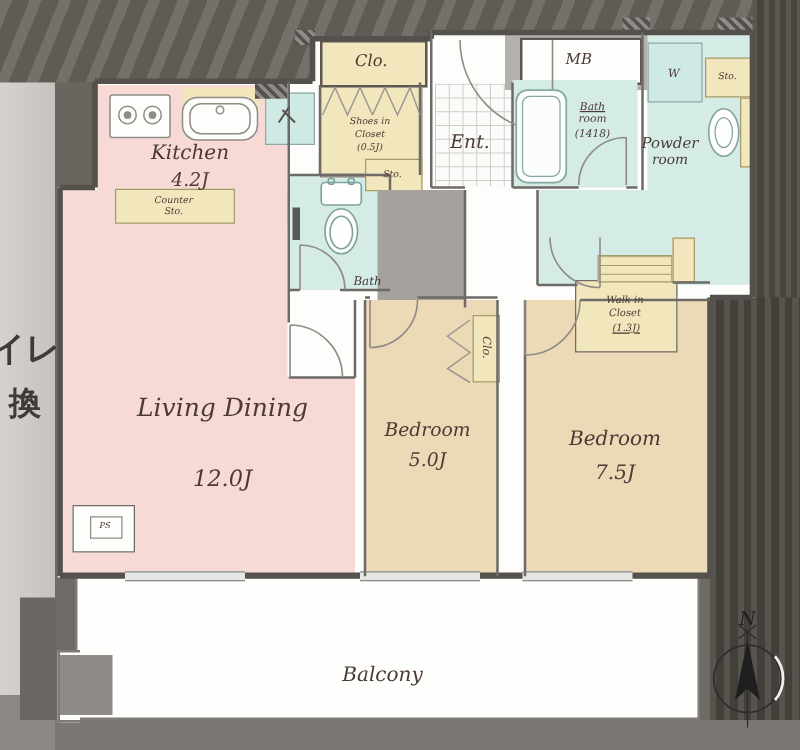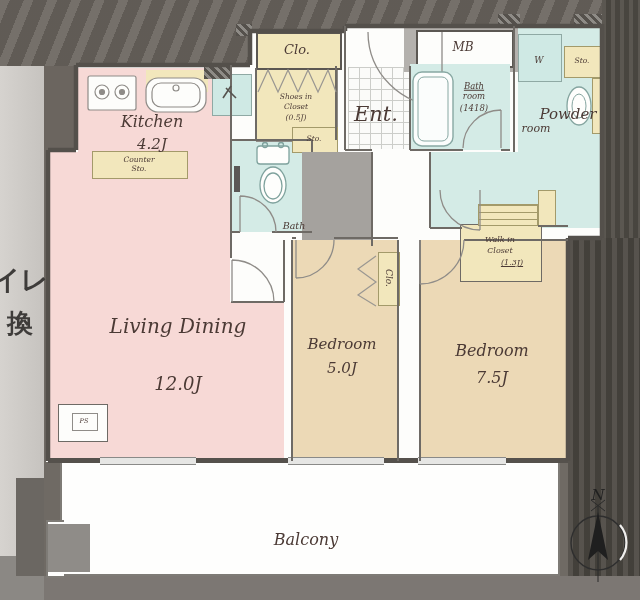--- a/index.html
+++ b/index.html
@@ -172,34 +172,34 @@
   <div class="lbl" style="left:152px;top:122px;font-size:16px;">Kitchen</div>
   <div class="lbl" style="left:152px;top:144px;font-size:15px;">4.2J</div>
   <div class="lbl" style="left:139px;top:160px;font-size:7.5px;">Counter</div>
   <div class="lbl" style="left:139px;top:169px;font-size:7.5px;">Sto.</div>
   <div class="lbl" style="left:178px;top:326px;font-size:20px;">Living Dining</div>
   <div class="lbl" style="left:178px;top:352px;font-size:18px;margin-top:32px;">12.0J</div>
   <div class="lbl" style="left:342px;top:344px;font-size:15px;">Bedroom</div>
   <div class="lbl" style="left:342px;top:368px;font-size:15px;">5.0J</div>
   <div class="lbl" style="left:492px;top:351px;font-size:16px;">Bedroom</div>
   <div class="lbl" style="left:492px;top:378px;font-size:16px;">7.5J</div>
-  <div class="lbl" style="left:376px;top:114px;font-size:21px;">Ent.</div>
+  <div class="lbl" style="left:376px;top:114px;font-size:15px;">Ent.</div>
   <div class="lbl" style="left:294px;top:226px;font-size:9.5px;">Bath</div>
   <div class="lbl" style="left:463px;top:47px;font-size:12px;">MB</div>
   <div class="lbl" style="left:297px;top:49px;font-size:13px;">Clo.</div>
   <div class="lbl" style="left:474px;top:86px;font-size:8.5px;text-decoration:underline;">Bath</div>
   <div class="lbl" style="left:474px;top:96px;font-size:8.5px;">room</div>
   <div class="lbl" style="left:474px;top:108px;font-size:8.5px;">(1418)</div>
-  <div class="lbl" style="left:536px;top:114px;font-size:15px;margin-left:32px;">Powder</div>
+  <div class="lbl" style="left:536px;top:114px;font-size:12px;">Powder</div>
   <div class="lbl" style="left:536px;top:128px;font-size:11px;">room</div>
   <div class="lbl" style="left:296px;top:97px;font-size:7.5px;">Shoes in</div>
   <div class="lbl" style="left:296px;top:107px;font-size:7.5px;">Closet</div>
   <div class="lbl" style="left:296px;top:118px;font-size:7.5px;">(0.5J)</div>
   <div class="lbl" style="left:500px;top:240px;font-size:8px;">Walk in</div>
   <div class="lbl" style="left:500px;top:251px;font-size:8px;">Closet</div>
-  <div class="lbl" style="left:512px;top:263px;font-size:8px;text-decoration:underline;">(1.3J)</div>
+  <div class="lbl" style="left:501px;top:263px;font-size:8px;text-decoration:underline;">(1.3J)</div>
   <div class="lbl" style="left:314px;top:139px;font-size:7.5px;">Sto.</div>
   <div class="lbl" style="left:582px;top:61px;font-size:7.5px;">Sto.</div>
   <div class="lbl" style="left:539px;top:60px;font-size:9px;">W</div>
   <div class="lbl" style="left:84px;top:421px;font-size:6.5px;">PS</div>
   <div class="lbl" style="left:388px;top:278px;font-size:9px;writing-mode:vertical-rl;transform:translate(-50%,-50%);">Clo.</div>
 
 </div>
 
 </body></html>

